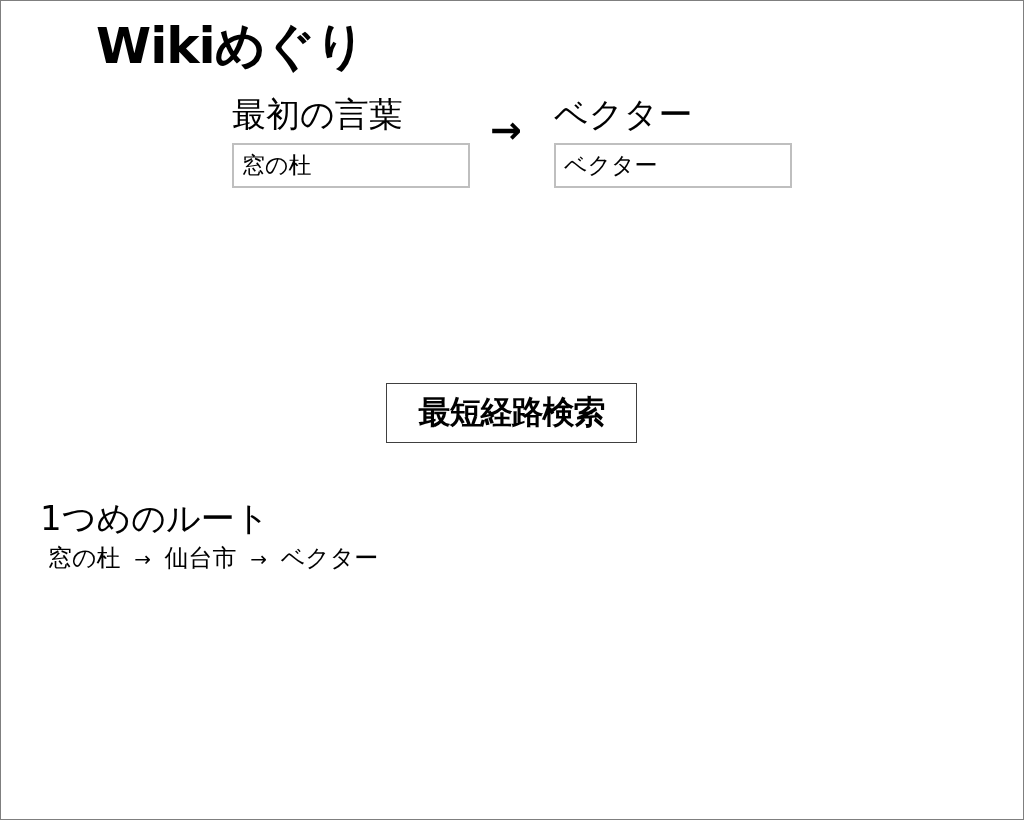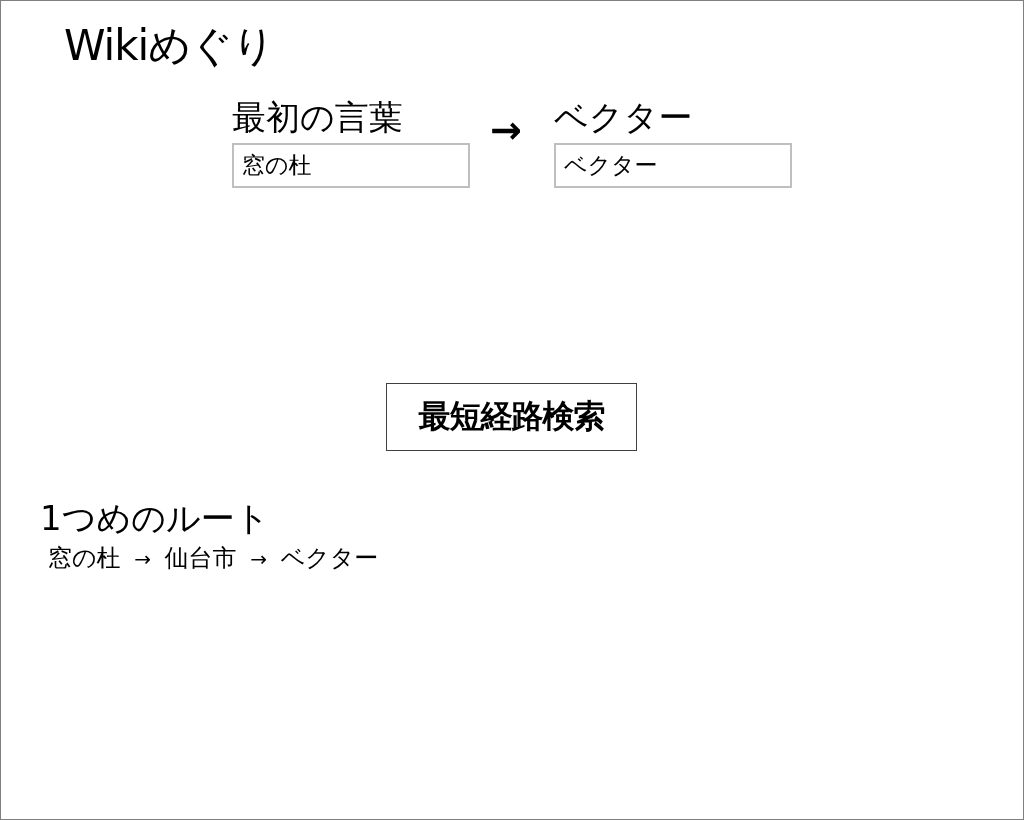--- a/index.html
+++ b/index.html
@@ -6,43 +6,43 @@
     body {
       width: 1024px; height: 820px; position: relative; overflow: hidden;
       background: #ffffff; color: #000;
       font-family: "DejaVu Sans", "Liberation Sans", sans-serif;
     }
     .frame {
       position: absolute; left: 0; top: 0; width: 1022px; height: 818px;
       border: 1px solid #7f7f7f; box-sizing: content-box;
     }
     .app-title {
-      position: absolute; left: 64px; top: 14px;
-      font-size: 42px; font-weight: normal; line-height: 64px; letter-spacing: -1px;
+      position: absolute; left: 96px; top: 14px;
+      font-size: 50px; font-weight: bold; line-height: 64px; letter-spacing: -1px;
       white-space: nowrap;
     }
     .label {
-      position: absolute; font-size: 34px; line-height: 40px; white-space: nowrap;
+      position: absolute; font-size: 34px; line-height: 40px; white-space: nowrap; font-family: Liberation Mono, monospace;
     }
     .label.first { left: 232px; top: 97px; }
     .label.last { left: 554px; top: 97px; }
     .arrow {
       position: absolute; left: 490px; top: 108px; font-size: 38px; line-height: 44px;
       font-weight: bold;
     }
     .text-input {
       position: absolute; width: 238px; height: 45px; box-sizing: border-box;
       border: 2px solid #bfbfbf; background: #fff;
       font-family: "DejaVu Sans", "Liberation Sans", sans-serif;
       font-size: 23px; padding: 0 8px; color: #000; outline: none;
     }
     .text-input.first { left: 232px; top: 143px; }
     .text-input.last { left: 554px; top: 143px; }
     .search-button {
-      position: absolute; left: 386px; top: 383px; width: 251px; height: 68px;
+      position: absolute; left: 386px; top: 383px; width: 251px; height: 60px;
       box-sizing: border-box; border: 1px solid #404040; background: #fff;
       font-family: "DejaVu Sans", "Liberation Sans", sans-serif;
       font-size: 32px; font-weight: bold; padding: 0; cursor: pointer; color: #000;
       letter-spacing: -1px;
     }
     .route-heading {
       position: absolute; left: 40px; top: 497px; font-size: 34px; line-height: 42px;
       white-space: nowrap;
     }
     .route-path {

